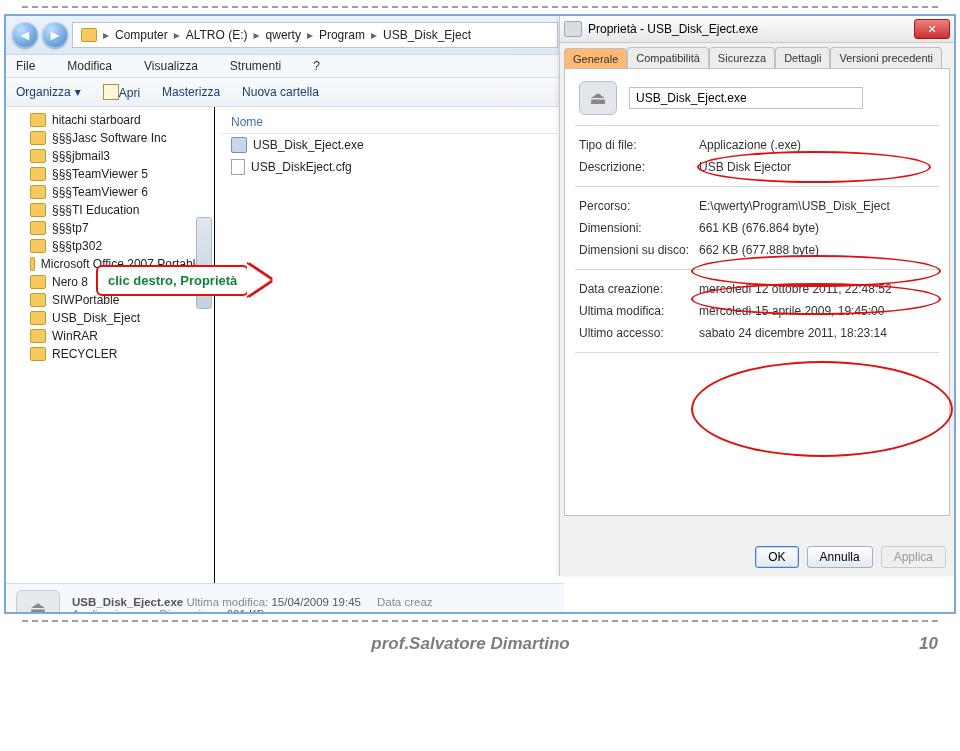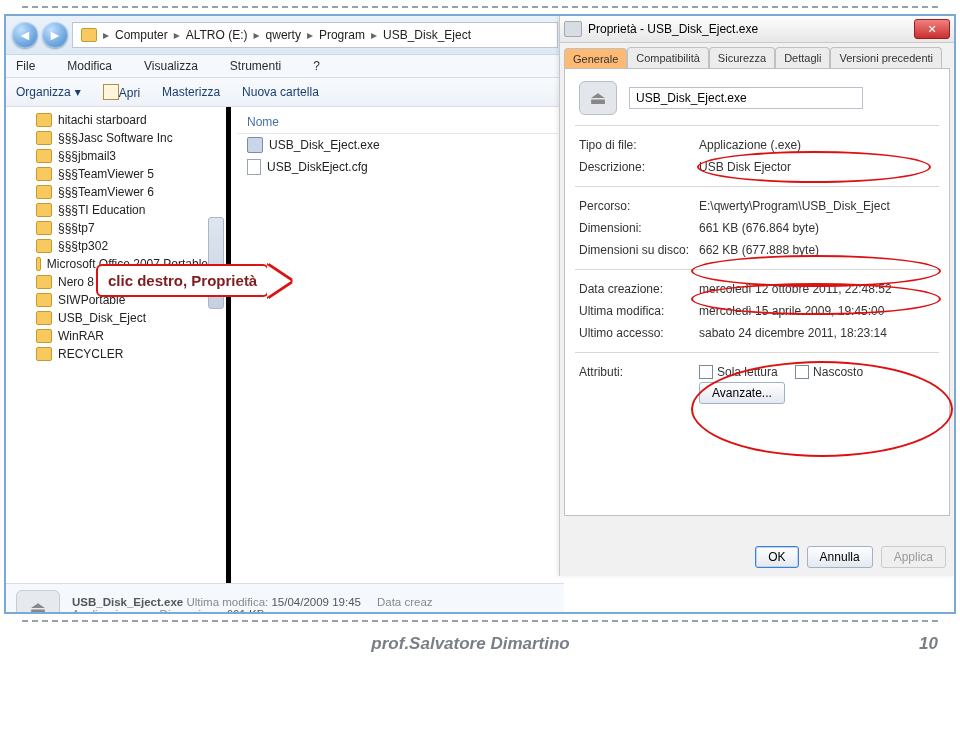--- a/index.html
+++ b/index.html
@@ -68,22 +68,22 @@
     display:flex; gap:32px; padding:4px 10px; color:#2d2d2d;
   }
   .toolbar {
     background:linear-gradient(#f8fafd,#eef2f8);
     border-bottom:1px solid #d7dee7;
     display:flex; align-items:center; gap:22px; padding:6px 10px; color:#1a3e70;
   }
   .toolbar .org { display:flex; align-items:center; gap:4px;}
   .exp-body { display:flex; height:476px;}
   .tree {
-    width:196px; border-right:5px solid #000000; overflow:hidden;
-    padding:4px 12px; position:relative;
+    width:196px; border-right:1px solid #000000; overflow:hidden;
+    padding:4px 6px; position:relative;
   }
   .tree-item {
     display:flex; align-items:center; gap:6px; padding:2px 6px 2px 18px;
     white-space:nowrap;
   }
   .folder-icon {
     width:14px;height:12px;background:#f7c95e;border:1px solid #c79a2e;border-radius:2px;
   }
   .scroll-thumb {
     position:absolute; right:2px; top:110px; width:14px; height:90px;
@@ -102,21 +102,21 @@
   }
   .status-icon{width:42px;height:34px;background:#e6e9ed;border:1px solid #c5ccd6;border-radius:6px;display:flex;align-items:center;justify-content:center;font-size:18px;color:#888;}
 
   
   .callout {
     position:absolute; left:90px; top:248px; z-index:3;
     display:flex; align-items:center;
   }
   .callout-box{
     background:#fff; border:2px solid #d11; border-radius:6px;
-    padding:6px 10px; color:#7f1d1d; font-weight:bold; font-size:15px;
+    padding:6px 10px; color:#15803d; font-weight:bold; font-size:13px;
     position:relative;
   }
   .callout-arrow{
     width:0;height:0;border-top:16px solid transparent;border-bottom:16px solid transparent;
     border-left:24px solid #fff; margin-left:-2px;
     filter: drop-shadow(2px 0 0 #d11) drop-shadow(0 2px 0 #d11) drop-shadow(0 -2px 0 #d11);
   }
 
   
   .props {
@@ -347,34 +347,20 @@
           </div>
         <div class="kv">
             <div class="k">Ultima modifica:</div>
             <div class="v">mercoledì 15 aprile 2009, 19:45:00</div>
           </div>
         <div class="kv">
             <div class="k">Ultimo accesso:</div>
             <div class="v">sabato 24 dicembre 2011, 18:23:14</div>
           </div>
         <div class="sep"></div>
-        <div class="kv">
-          <div class="k">Attributi:</div>
-          <div class="v">
-            <span class="chk">
-                <span class="chk-box"></span>
-                <span>Sola lettura</span>
-              </span>
-            <span class="chk">
-                <span class="chk-box"></span>
-                <span>Nascosto</span>
-              </span>
-            <button class="btn">Avanzate...</button>
-          </div>
-        </div>
 
         <div class="ring r1"></div>
         <div class="ring r2"></div>
         <div class="ring r3"></div>
         <div class="ring r4"></div>
       </div>
       <div class="dlg-buttons">
         <button class="btn default">OK</button>
         <button class="btn">Annulla</button>
         <button class="btn disabled">Applica</button>

